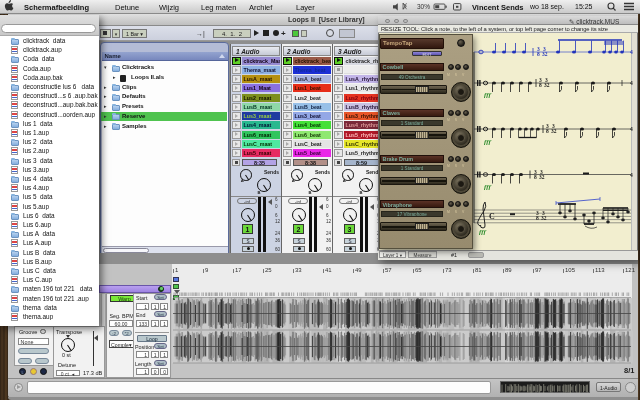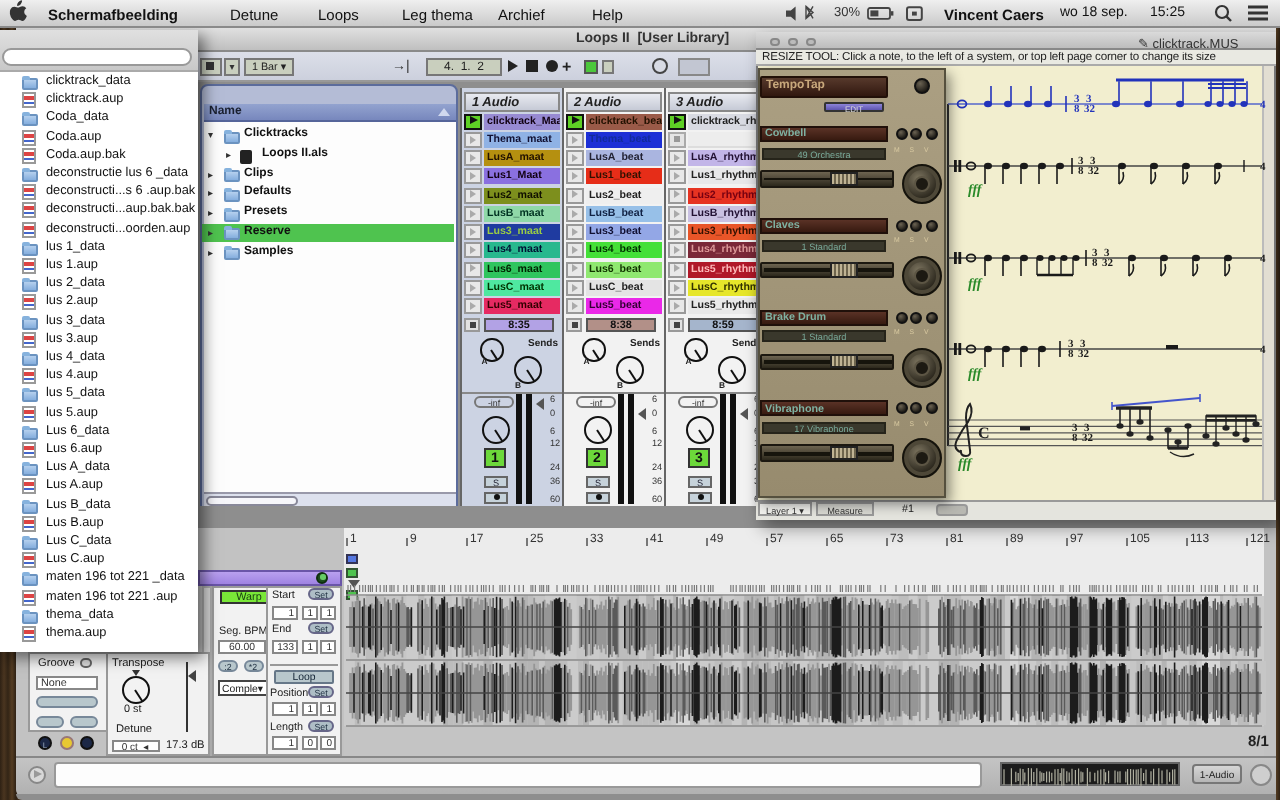--- a/index.html
+++ b/index.html
@@ -839,26 +839,26 @@
 <div style="position:absolute;left:11px;top:305.79999999999995px;width:8px;height:6px;background:linear-gradient(#b5d0ee,#84aede);border:0.5px solid #6b93c0;border-radius:1px"></div>
 <div style="position:absolute;left:11px;top:304.79999999999995px;width:4px;height:2px;background:#86b2dd;border-radius:1px 1px 0 0"></div>
 <div style="position:absolute;left:23px;top:303.8px;font-size:6.4px;color:#111;white-space:nowrap;width:75px;overflow:hidden">thema_data</div>
 <div style="position:absolute;left:11px;top:313.0px;width:7px;height:8px;background:#fff;border:0.5px solid #999"></div>
 <div style="position:absolute;left:12px;top:315.0px;width:5px;height:2px;background:#d44"></div>
 <div style="position:absolute;left:12px;top:318.0px;width:5px;height:1px;background:#46c"></div>
 <div style="position:absolute;left:23px;top:313.0px;font-size:6.4px;color:#111;white-space:nowrap;width:75px;overflow:hidden">thema.aup</div>
 <div class="abs" style="left:0;top:0;width:640px;height:14px;background:linear-gradient(#efefef,#cacaca);border-bottom:1px solid #8a8a8a"></div>
 <div class="abs" style="left:24px;top:2.5px;font-size:7.5px;font-weight:bold;color:#111">Schermafbeelding</div>
 <div class="abs" style="left:115px;top:2.5px;font-size:7.5px;font-weight:normal;color:#111">Detune</div>
-<div class="abs" style="left:159px;top:2.5px;font-size:7.5px;font-weight:normal;color:#111">Loops</div>
-<div class="abs" style="left:201px;top:2.5px;font-size:7.5px;font-weight:normal;color:#111">Leg thema</div>
+<div class="abs" style="left:159px;top:2.5px;font-size:7.5px;font-weight:normal;color:#111">Wijzig</div>
+<div class="abs" style="left:201px;top:2.5px;font-size:7.5px;font-weight:normal;color:#111">Leg maten</div>
 <div class="abs" style="left:249px;top:2.5px;font-size:7.5px;font-weight:normal;color:#111">Archief</div>
-<div class="abs" style="left:296px;top:2.5px;font-size:7.5px;font-weight:normal;color:#111">Help</div>
+<div class="abs" style="left:296px;top:2.5px;font-size:7.5px;font-weight:normal;color:#111">Layer</div>
 <div class="abs" style="left:417px;top:3px;font-size:6.5px;color:#333">30%</div>
-<div class="abs" style="left:472px;top:2.5px;font-size:7.5px;font-weight:bold;color:#111">Vincent Caers</div>
+<div class="abs" style="left:472px;top:2.5px;font-size:7.5px;font-weight:bold;color:#111">Vincent Sends</div>
 <div class="abs" style="left:530px;top:3px;font-size:7px;color:#111">wo 18 sep.</div>
 <div class="abs" style="left:575px;top:3px;font-size:7px;color:#111">15:25</div>
 <svg width="640" height="14" style="position:absolute;left:0;top:0">
     <path d="M11.2 3.1q0.9-1.1 2-1.1 0.1 1.2-0.7 2.1-0.9 1-1.9 0.9-0.2-1 0.6-1.9z M13.5 5.2q1.2 0 1.9 1-1.1 0.7-1.1 2 0 1.5 1.4 2.1-0.3 0.9-0.8 1.6-0.7 1-1.4 1-0.7 0-1.1-0.3-0.5-0.3-1-0.3-0.6 0-1 0.3-0.5 0.3-1 0.3-0.8 0-1.5-1.1-0.8-1.2-1.1-2.6-0.3-1.4 0.3-2.5 0.7-1.3 2-1.3 0.6 0 1.2 0.3 0.5 0.2 0.8 0.2 0.3 0 0.9-0.3 0.7-0.3 1.5-0.4z" fill="#333" transform="translate(-1.5,-1.8) scale(0.95)"></path>
     <path d="M393 5.2h2.4l2.4-2v7.2l-2.4-2h-2.4z" fill="#444"></path>
     <path d="M403 3.2l3.5 3-3.5 3v-6z M403 3.2l3.5 6 M403 9.2l3.5-6" stroke="#444" stroke-width="0.7" fill="none"></path>
     <rect x="434" y="4" width="11" height="5.4" rx="1" fill="none" stroke="#444" stroke-width="0.9"></rect>
     <rect x="435.2" y="5.2" width="4" height="3" fill="#444"></rect>
     <rect x="445.4" y="5.6" width="1.3" height="2.2" fill="#444"></rect>
     <rect x="453.5" y="3.6" width="7.4" height="6.4" rx="1" fill="none" stroke="#444" stroke-width="1"></rect>

